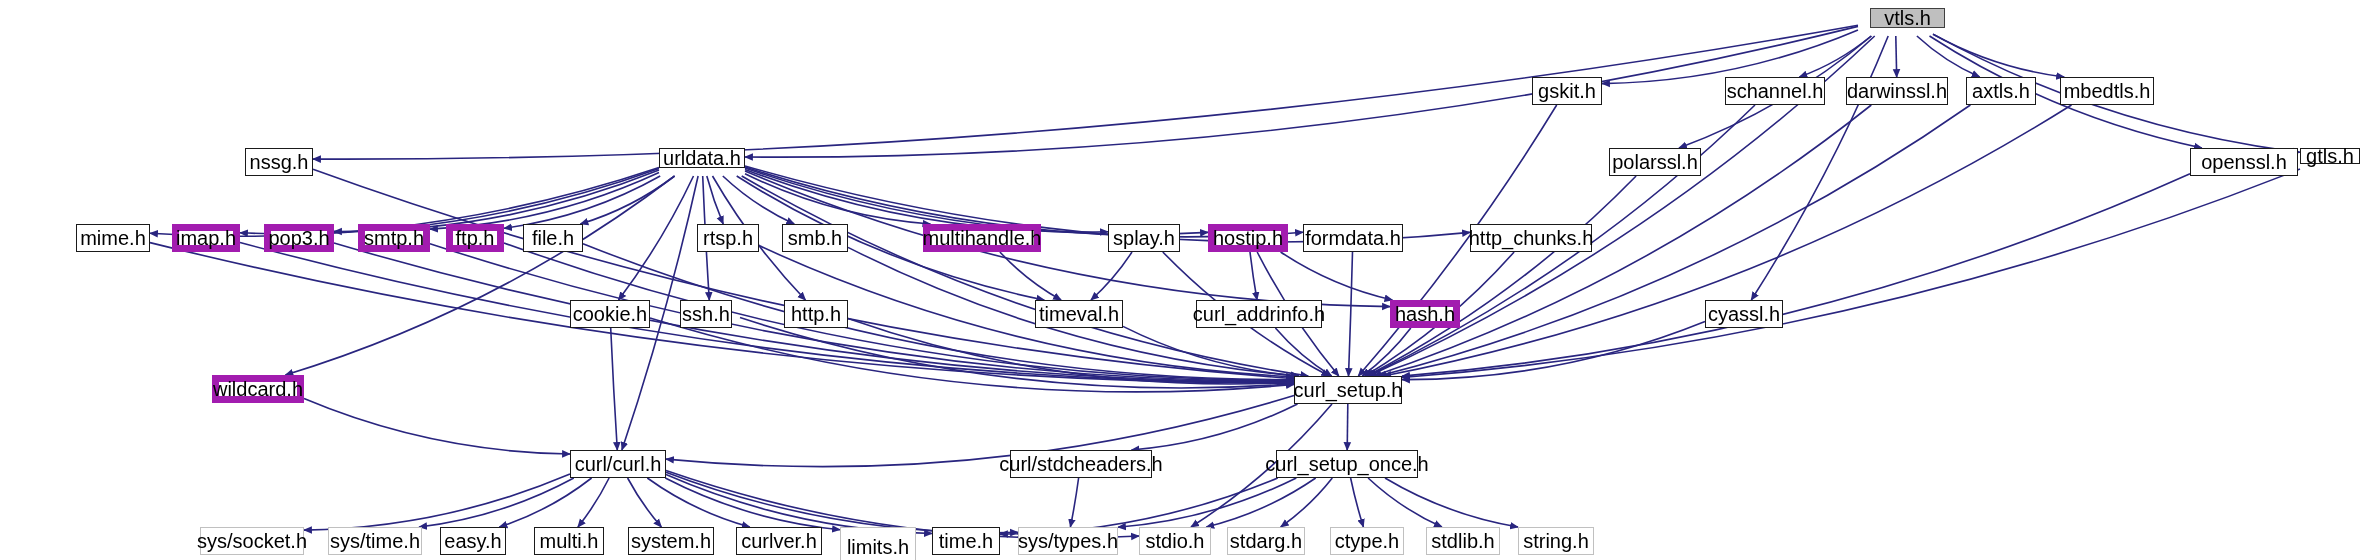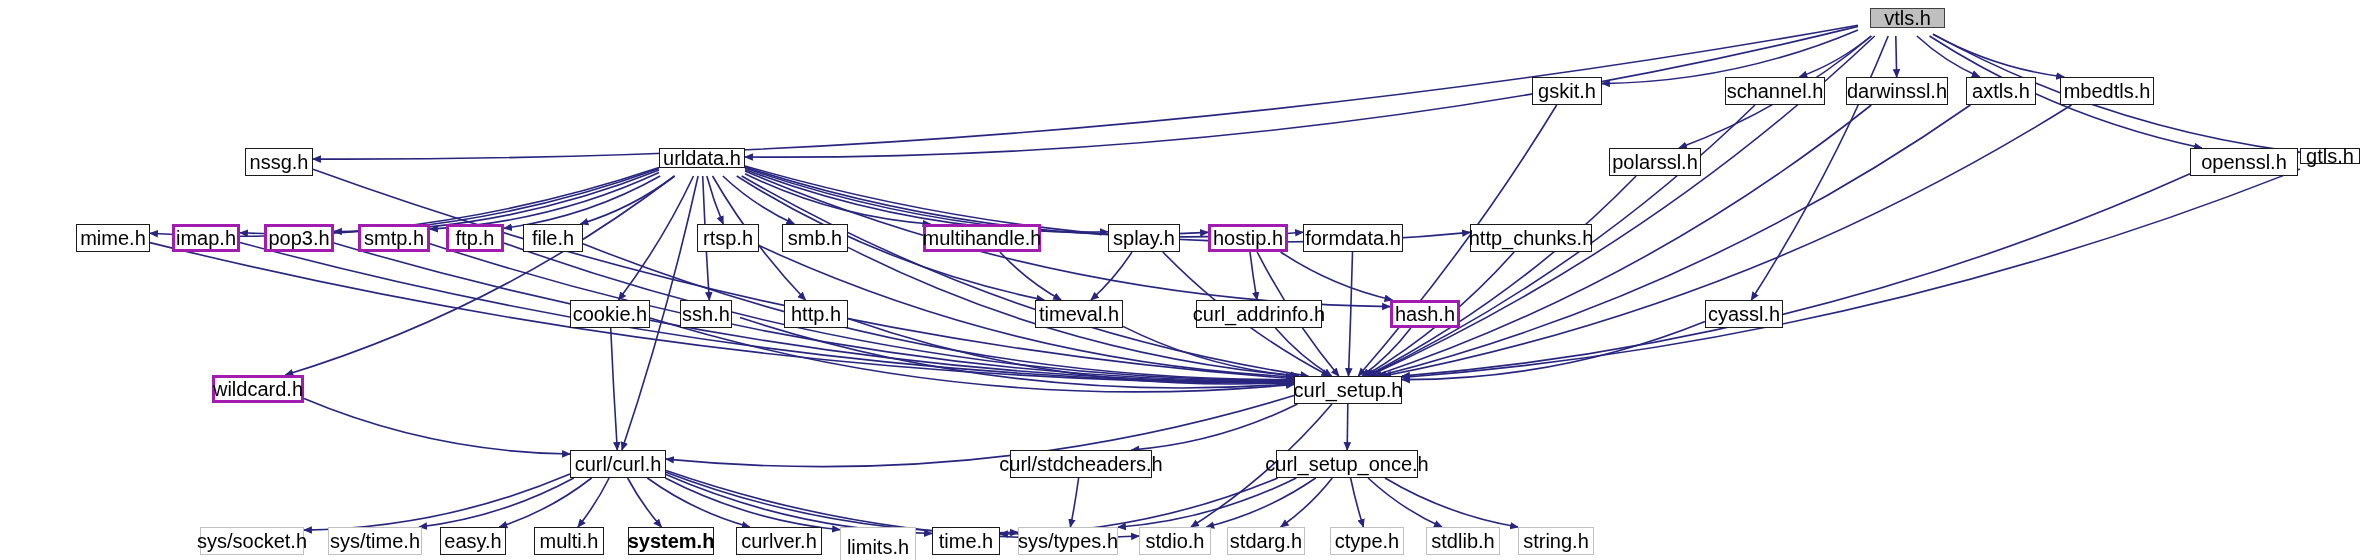--- a/index.html
+++ b/index.html
@@ -3,21 +3,21 @@
 <meta charset="utf-8">
 <style>
   html,body{margin:0;padding:0;background:#ffffff;}
   #graph{position:relative;width:2360px;height:560px;background:#fff;
          font-family:"Liberation Sans","DejaVu Sans",sans-serif;}
   #edges{position:absolute;left:0;top:0;width:2360px;height:560px;}
   .node{position:absolute;box-sizing:border-box;display:flex;align-items:center;
         justify-content:center;background:#ffffff;border:1px solid #000;
         font-size:20px;color:#000;white-space:nowrap;line-height:1;}
   .node.root{background:#bfbfbf;border:1px solid #404040;}
-  .node.red{border:3px solid #a21caf;}
+  .node.red{border:7px solid #a21caf;}
   .node.grey{border:1px solid #c0c0c0;}
   .node.black{border:1px solid #1a1a1a;}
 </style>
 </head>
 <body>
 
 <div id="graph" style="width: 2360px; height: 560px;">
   <svg id="edges" viewBox="0 0 2360 560" xmlns="http://www.w3.org/2000/svg" width="2360" height="560">
       <defs>
         <marker id="ah" viewBox="0 0 10 10" refX="9" refY="5" markerWidth="5.5" markerHeight="5.5" orient="auto-start-reverse">
@@ -227,21 +227,21 @@
     </div>
     <div class="node grey" style="left: 328px; top: 527px; width: 94px; height: 28px;">
       <span>sys/time.h</span>
     </div>
     <div class="node black" style="left: 440px; top: 527px; width: 66px; height: 28px;">
       <span>easy.h</span>
     </div>
     <div class="node black" style="left: 534px; top: 527px; width: 70px; height: 28px;">
       <span>multi.h</span>
     </div>
-    <div class="node black" style="left: 628px; top: 527px; width: 86px; height: 28px; font-weight: bold;">
+    <div class="node black" style="left: 628px; top: 527px; width: 86px; height: 28px;">
       <span>system.h</span>
     </div>
     <div class="node black" style="left: 736px; top: 527px; width: 86px; height: 28px;">
       <span>curlver.h</span>
     </div>
     <div class="node grey" style="left: 840px; top: 527px; width: 76px; height: 40px;">
       <span>limits.h</span>
     </div>
     <div class="node black" style="left: 932px; top: 527px; width: 68px; height: 28px;">
       <span>time.h</span>

